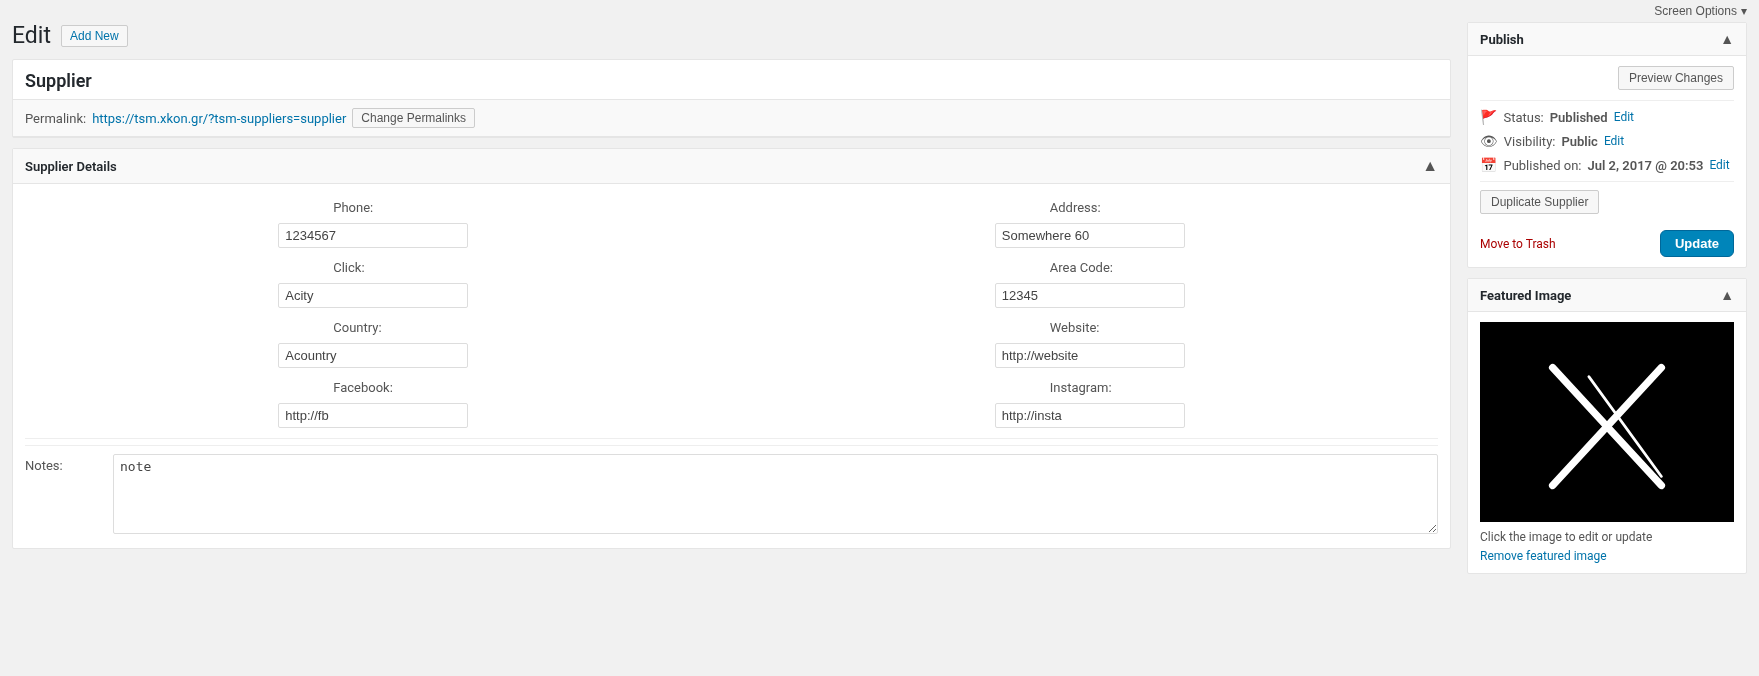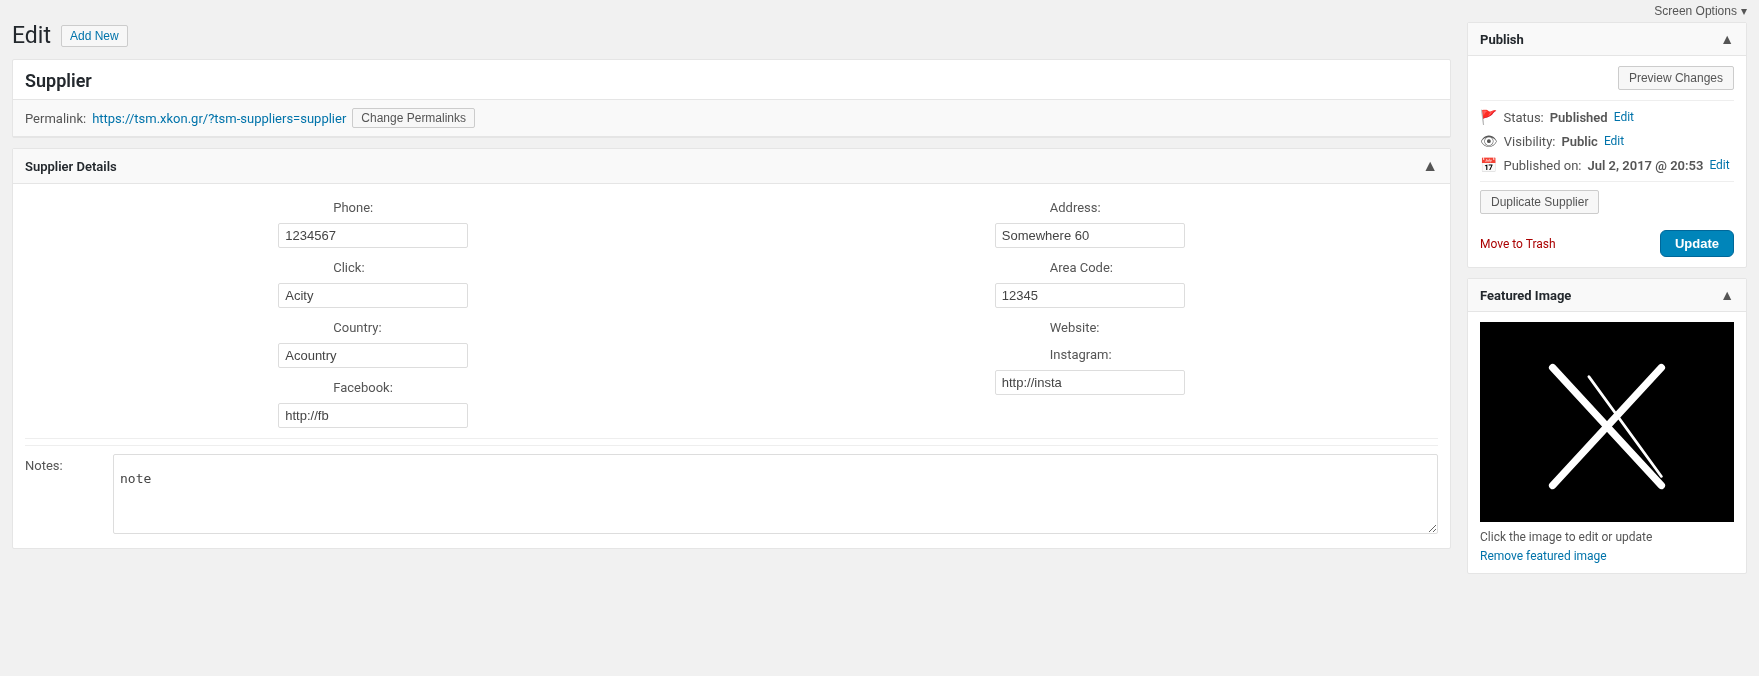--- a/index.html
+++ b/index.html
@@ -153,21 +153,21 @@
     }
     .notes-label {
       min-width: 80px;
       color: #555;
       font-size: 13px;
       padding-top: 4px;
     }
     .notes-textarea {
       flex: 1;
       height: 80px;
-      padding: 16px 6px;
+      padding: 4px 6px;
       border: 1px solid #ddd;
       border-radius: 2px;
       font-size: 13px;
       color: #444;
       resize: vertical;
     }
     .sidebar {
       width: 280px;
       flex-shrink: 0;
       margin-left: 16px;
@@ -362,20 +362,21 @@
             <div class="form-row">
               <label class="form-label">Address:</label>
               <input class="form-input" type="text" value="Somewhere 60" style="">
             </div>
             <div class="form-row">
               <label class="form-label">Area Code:</label>
               <input class="form-input" type="text" value="12345" style="">
             </div>
             <div class="form-row">
               <label class="form-label">Website:</label>
+              <input class="form-input" type="text" value="http://website" style="">
             </div>
             <div class="form-row">
               <label class="form-label">Instagram:</label>
               <input class="form-input" type="text" value="http://insta" style="">
             </div>
           </div>
         </div>
         <hr class="form-divider">
         <div class="notes-row">
           <label class="notes-label">Notes:</label>

